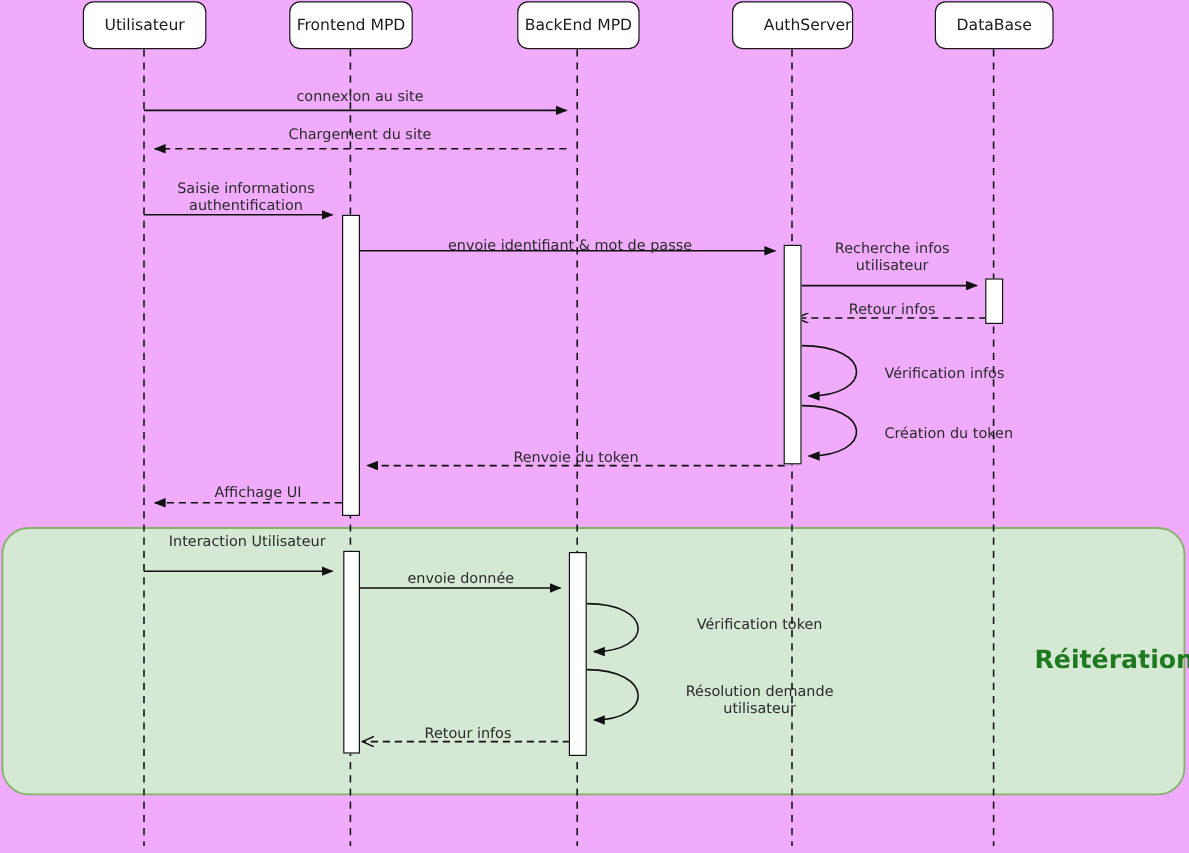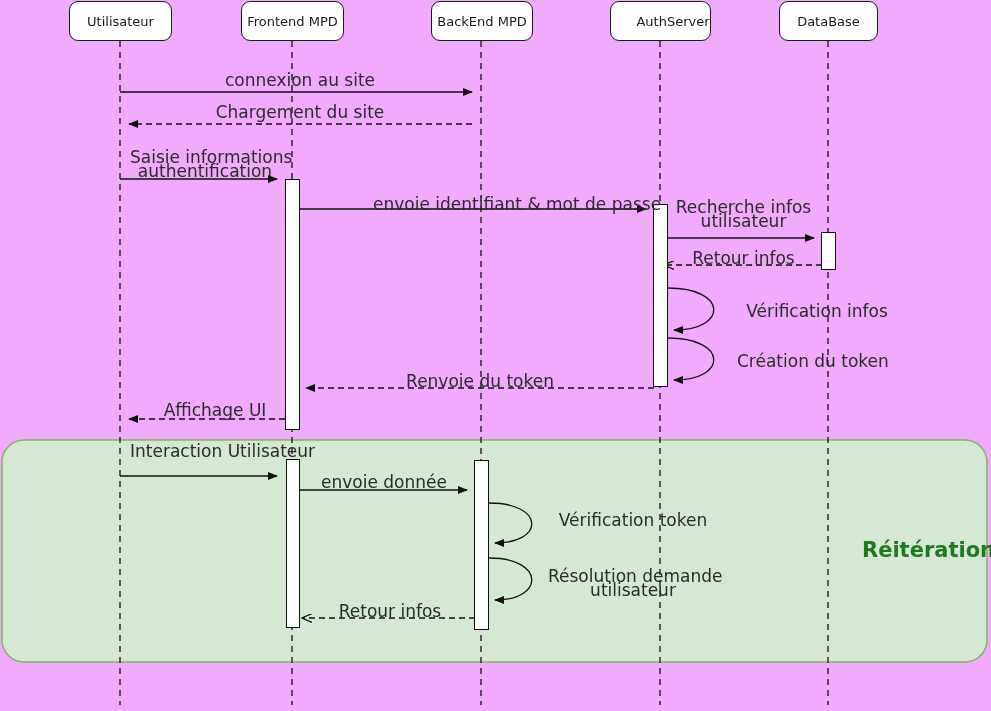--- a/index.html
+++ b/index.html
@@ -33,21 +33,21 @@
     display: flex;
     align-items: center;
     justify-content: center;
     font-size: 13px;
     color: #1a1a1a;
     height: 40px;
     white-space: nowrap;
   }
   .msg-label {
     position: absolute;
-    font-size: 17px;
+    font-size: 12px;
     color: #2b2b2b;
     text-align: center;
     line-height: 14px;
     white-space: pre;
   }
   .frag-label {
     position: absolute;
     font-size: 21px;
     font-weight: bold;
     color: #1f7a1f;
@@ -153,21 +153,21 @@
   <div class="msg-label" style="left:373px; top:197px; width:204px;">envoie identifiant &amp; mot de passe</div>
 
   <div class="msg-label" style="left:130px; top:150px; width:150px;">Saisie informations
 authentification</div>
 
   <div class="msg-label" style="left:672px; top:200px; width:143px;">Recherche infos
 utilisateur</div>
 
   <div class="msg-label" style="left:672px; top:251px; width:143px;">Retour infos</div>
 
-  <div class="msg-label" style="left:737px; top:304px; width:160px; text-align:center;">Vérification infos</div>
+  <div class="msg-label" style="left:737px; top:304px; width:160px; text-align:left;">Vérification infos</div>
 
   <div class="msg-label" style="left:737px; top:354px; width:160px; text-align:left;">Création du token</div>
 
   <div class="msg-label" style="left:380px; top:374px; width:200px;">Renvoie du token</div>
 
   <div class="msg-label" style="left:145px; top:403px; width:140px;">Affichage UI</div>
 
   <div class="msg-label" style="left:130px; top:444px; width:152px;">Interaction Utilisateur</div>
 
   <div class="msg-label" style="left:300px; top:475px; width:168px;">envoie donnée</div>

